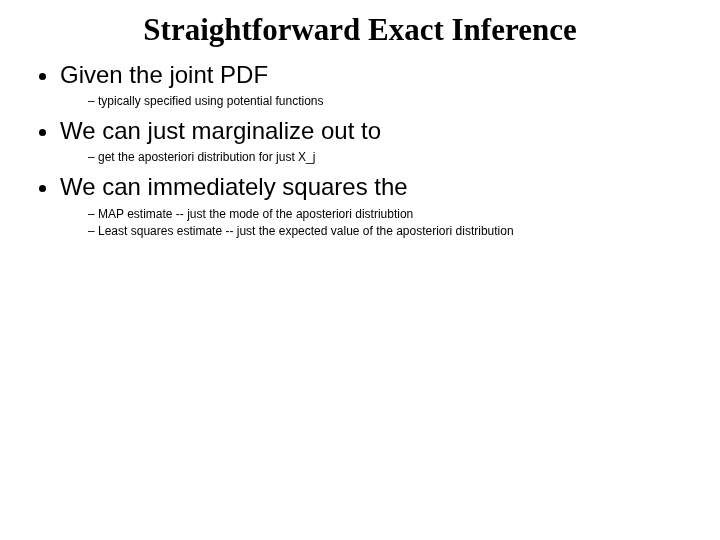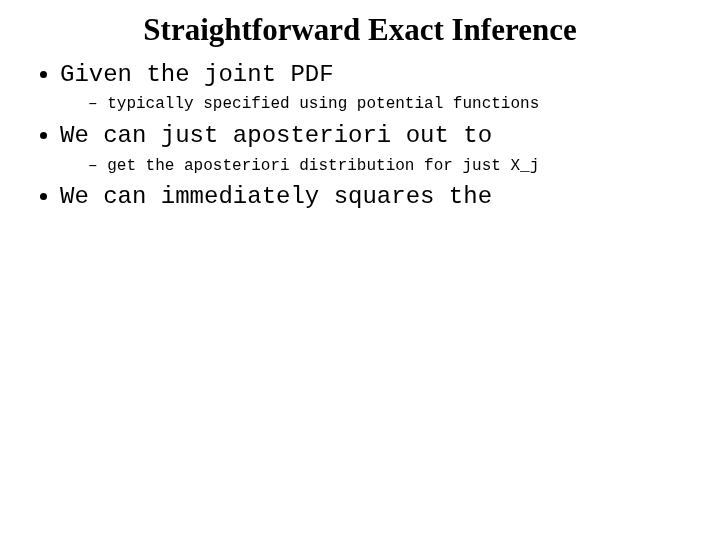--- a/index.html
+++ b/index.html
@@ -18,39 +18,39 @@
     padding: 12px 30px 0 30px;
   }
   .title {
     text-align: center;
     font-weight: bold;
     font-size: 31px;
     margin: 0 0 12px 0;
     line-height: 1.15;
   }
   .content {
-    font-family: Liberation Mono, monospace;
+    font-family: Liberation Sans, sans-serif;
   }
   ul.lvl1 {
     list-style-type: disc;
     margin: 0;
     padding-left: 30px;
   }
   ul.lvl1 > li {
     font-size: 24px;
     line-height: 1.28;
     margin-bottom: 2px;
   }
   ul.lvl2 {
     list-style-type: none;
     margin: 4px 0 6px 0;
     padding-left: 28px;
   }
   ul.lvl2 > li {
-    font-size: 16px;
+    font-size: 12px;
     line-height: 1.28;
     margin-bottom: 2px;
     text-indent: -16px;
     padding-left: 16px;
   }
   ul.lvl2 > li::before {
     content: "– ";
   }
 </style>
 </head>
@@ -60,23 +60,27 @@
   <h1 class="title">Straightforward Exact Inference</h1>
   <div class="content">
     <ul class="lvl1">
       <li>
         <span>Given the joint PDF</span>
         <ul class="lvl2">
           <li>typically specified using potential functions</li>
         </ul>
       </li>
       <li>
-        <span>We can just aposteriori out to</span>
+        <span>We can just marginalize out to</span>
         <ul class="lvl2">
           <li>get the aposteriori distribution for just X_j</li>
         </ul>
       </li>
       <li>
         <span>We can immediately squares the</span>
+        <ul class="lvl2">
+          <li>MAP estimate -- just the mode of the aposteriori distriubtion</li>
+          <li>Least squares estimate -- just the expected value of the aposteriori distribution</li>
+        </ul>
       </li>
     </ul>
   </div>
 </div>
 
 </body></html>

